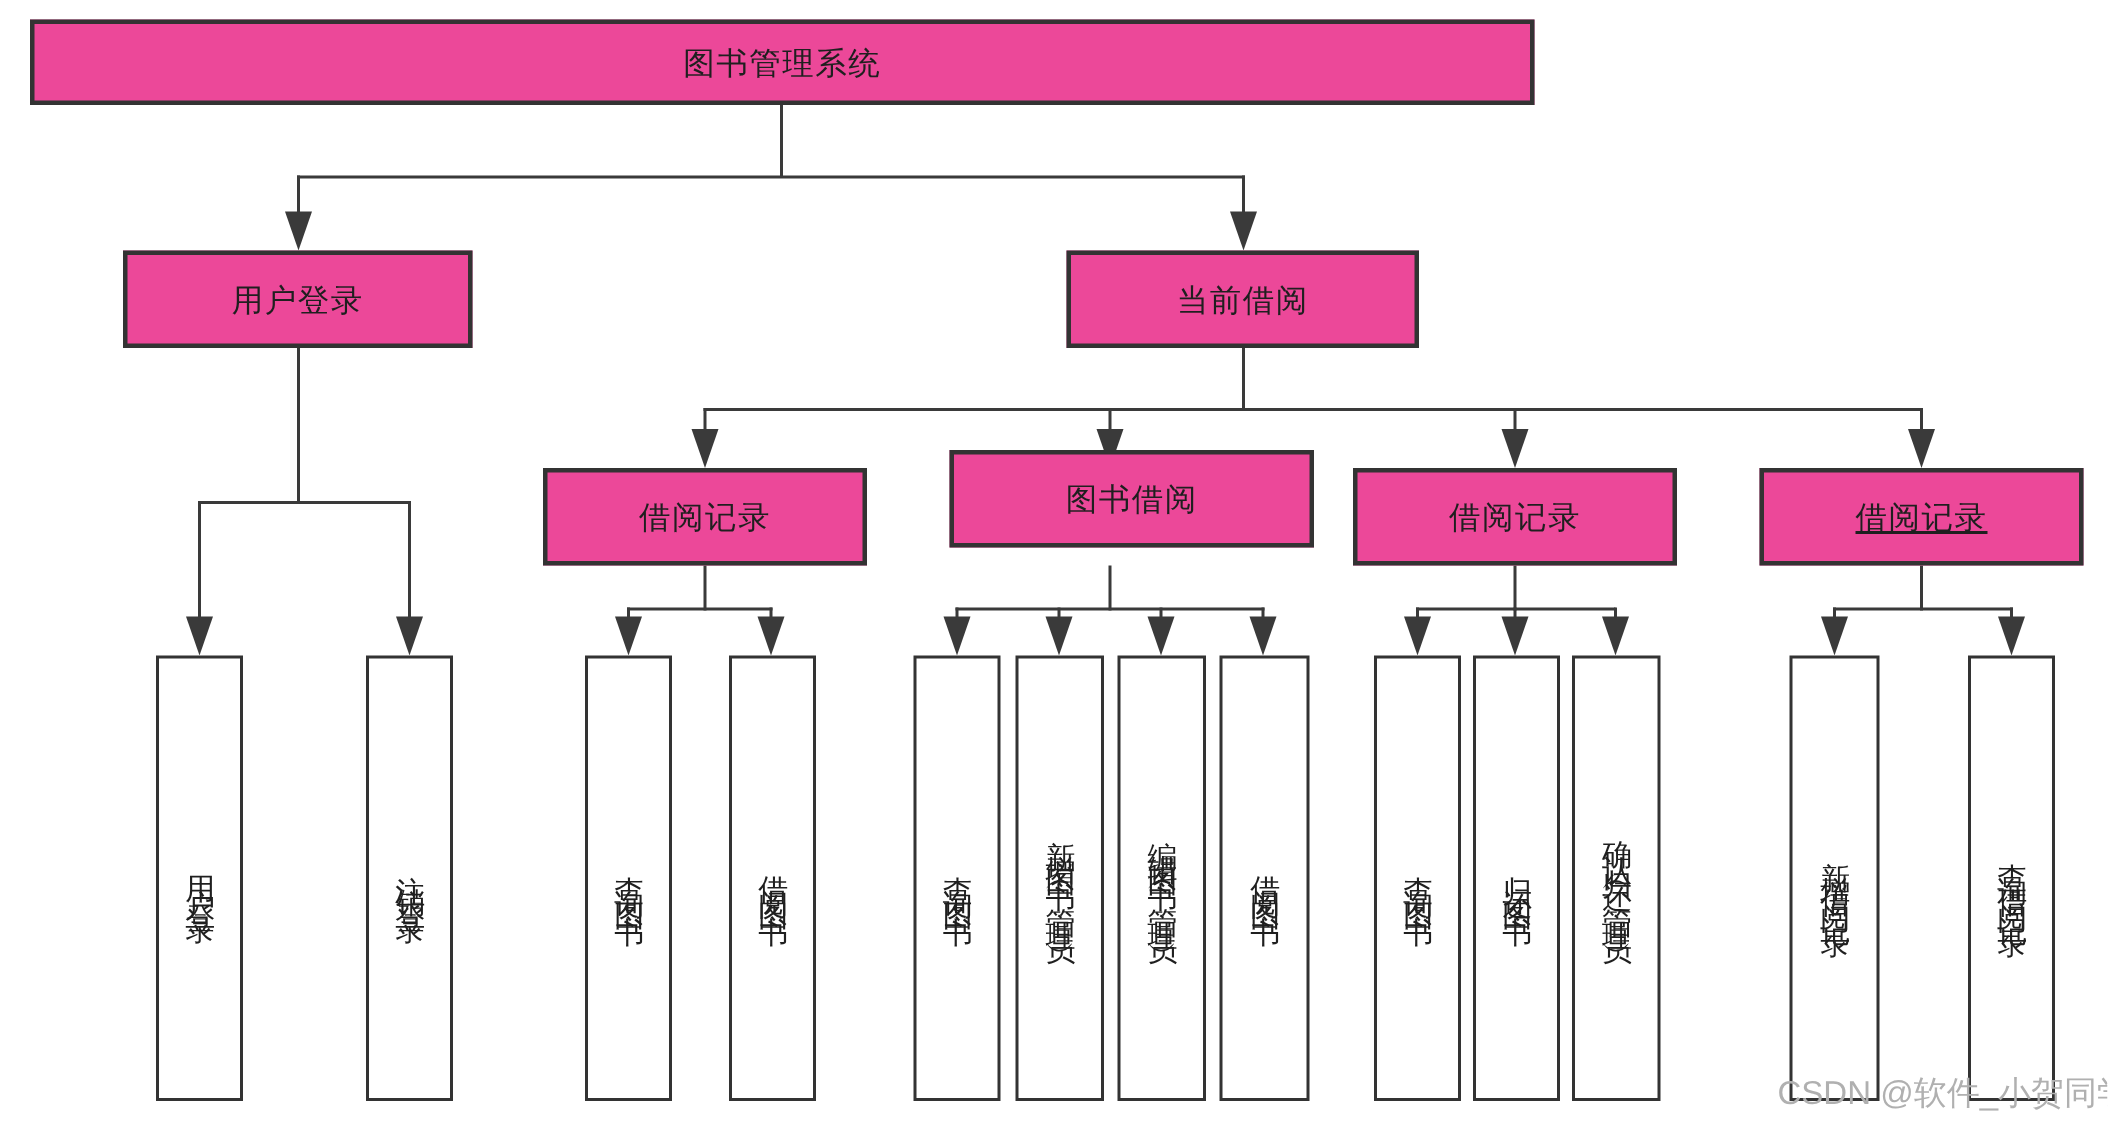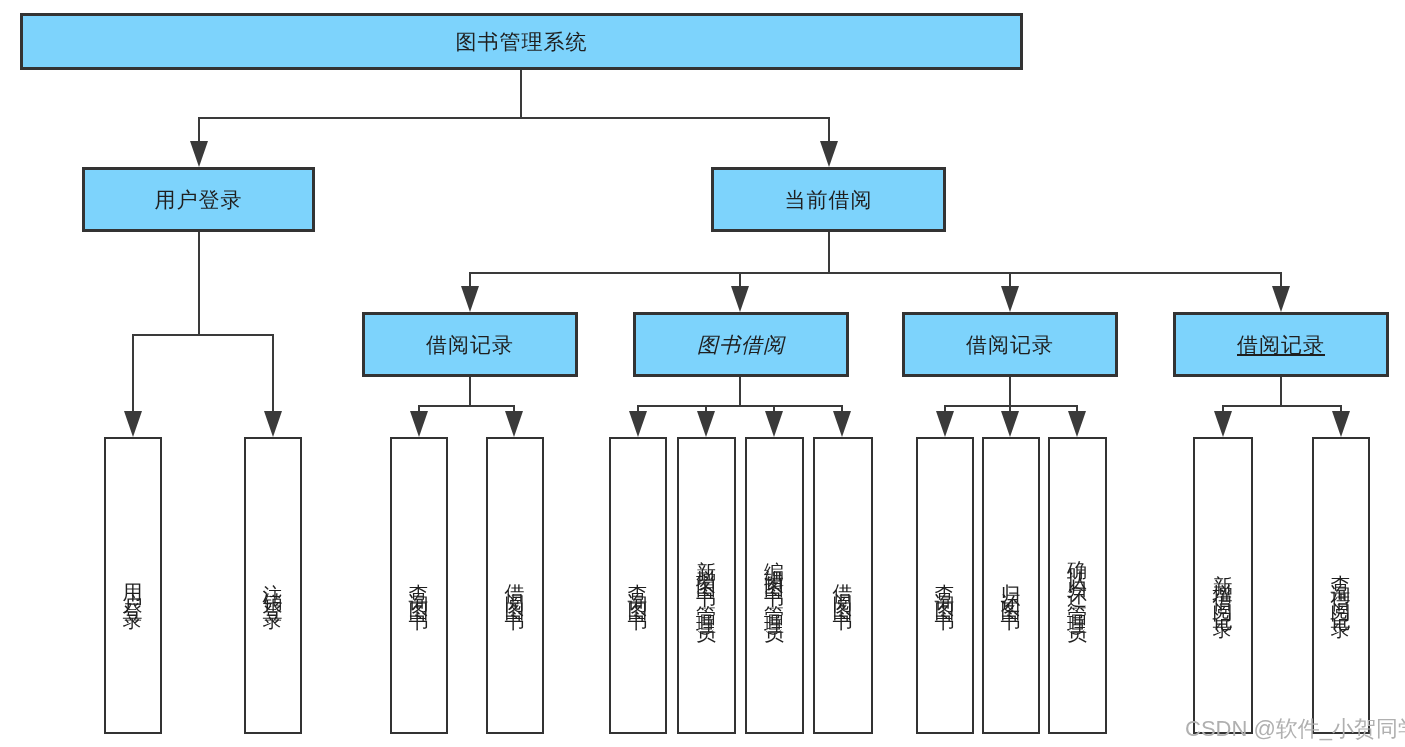--- a/index.html
+++ b/index.html
@@ -12,21 +12,21 @@
     position: relative;
     width: 1405px;
     height: 747px;
     background: #ffffff;
     overflow: hidden;
   }
   
   .box {
     position: absolute;
     box-sizing: border-box;
-    background: #7dd3fc;
+    background: #ec4899;
     border: 3px solid #333333;
     display: flex;
     align-items: center;
     justify-content: center;
     color: #1f1f1f;
     font-size: 21px;
     letter-spacing: 1px;
     z-index: 2;
   }
   
@@ -114,21 +114,21 @@
   <div class="vline" style="left:739px; top:272px; height:16px;"></div>
   <div class="arrow" style="left:731px; top:286px;"></div>
   <div class="vline" style="left:1009px; top:272px; height:16px;"></div>
   <div class="arrow" style="left:1001px; top:286px;"></div>
   <div class="vline" style="left:1280px; top:272px; height:16px;"></div>
   <div class="arrow" style="left:1272px; top:286px;"></div>
 
   <div class="box" style="left:362px; top:312px; width:216px; height:65px;">
     <span>借阅记录</span>
   </div>
-  <div class="box" style="left:633px; top:312px; width:216px; height:65px;font-style:italic;">
+  <div class="box" style="left:633px; top:300px; width:243px; height:65px;">
     <span>图书借阅</span>
   </div>
   <div class="box" style="left:902px; top:312px; width:216px; height:65px;">
     <span>借阅记录</span>
   </div>
   <div class="box" style="left:1173px; top:312px; width:216px; height:65px;text-decoration:underline;">
     <span>借阅记录</span>
   </div>
 
   <div class="vline" style="left:469px; top:377px; height:30px;"></div>

